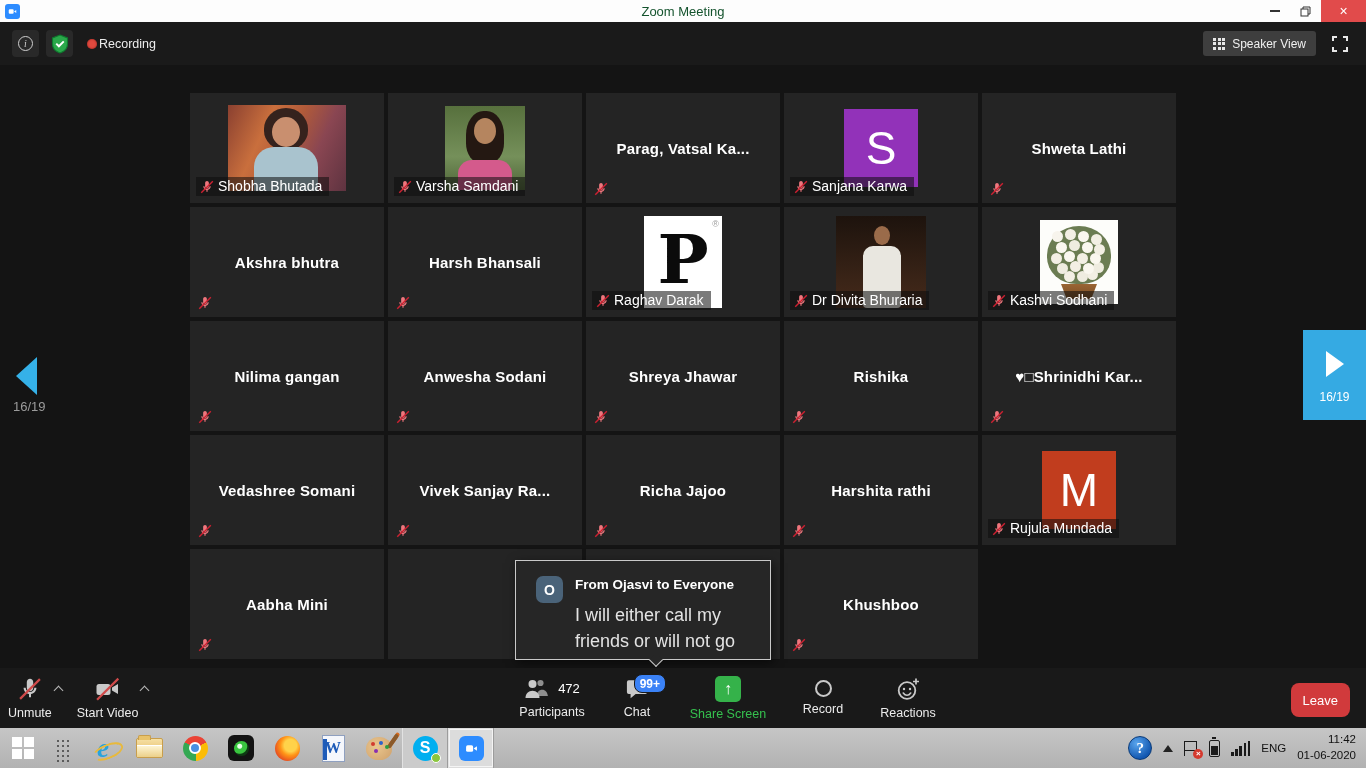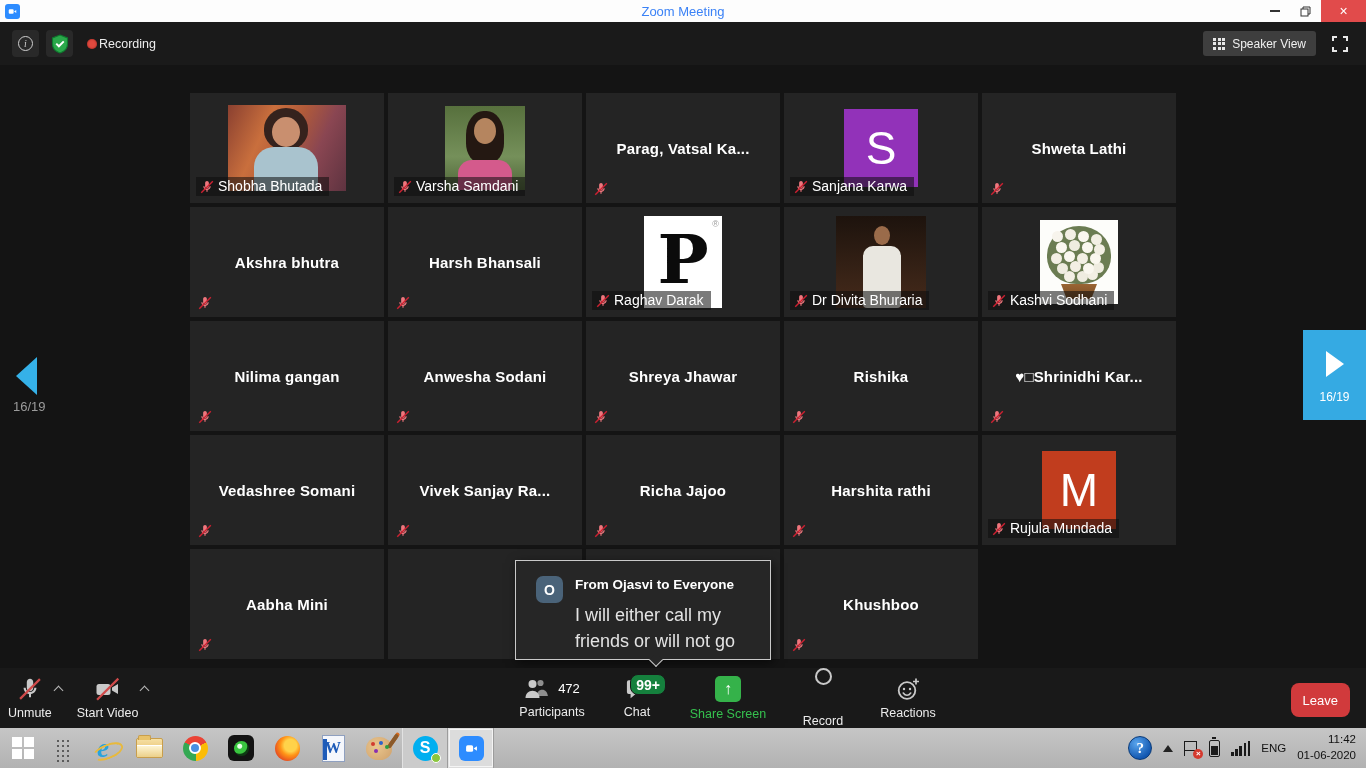--- a/index.html
+++ b/index.html
@@ -5,21 +5,21 @@
   * { margin:0; padding:0; box-sizing:border-box; }
   html,body { width:1366px; height:768px; overflow:hidden; background:#000; }
   #app { position:relative; width:1366px; height:768px; background:#141414;
          font-family:"Liberation Sans", sans-serif; overflow:hidden; }
 
   
   .titlebar { position:absolute; top:0; left:0; width:100%; height:22px; background:#fdfdfd;
               display:flex; align-items:center; z-index:20; }
   .tb-appicon { width:15px; height:15px; margin-left:5px; border-radius:3px; background:#2d8cff;
                 display:flex; align-items:center; justify-content:center; }
-  .tb-title { position:absolute; left:0; right:0; text-align:center; font-size:13px; color:#3b82f6; }
+  .tb-title { position:absolute; left:0; right:0; text-align:center; font-size:13px; color:#14532d; }
   .tb-controls { margin-left:auto; display:flex; height:100%; position:relative; z-index:2; }
   .tb-btn { width:31px; height:100%; display:flex; align-items:center; justify-content:center; cursor:pointer; }
   .min-bar { width:10px; height:1.5px; background:#333; }
   .tb-close { width:45px; background:#e14b4b; color:#fff; font-size:14px; }
 
   
   .mheader { position:absolute; top:22px; left:0; width:100%; height:43px; background:#1a1a1a;
              display:flex; align-items:center; padding:0 12px; z-index:15; }
   .info-btn, .shield-btn { width:27px; height:27px; background:#292929; border-radius:4px;
              display:flex; align-items:center; justify-content:center; cursor:pointer; }
@@ -104,23 +104,23 @@
   .toolbar { position:absolute; left:0; top:668px; width:1366px; height:60px; background:#191919; z-index:10; }
   .ctl { display:flex; flex-direction:column; align-items:center; justify-content:center; gap:5px;
          color:#ececec; font-size:12.5px; cursor:pointer; position:relative; height:60px; }
   .ctl .ic { line-height:0; display:flex; align-items:center; }
   .grp-left { position:absolute; left:8px; top:0; display:flex; }
   .ctl-wrap { display:flex; align-items:flex-start; }
   .chev { margin-top:17px; margin-left:3px; width:8px; height:8px; cursor:pointer; position:relative; }
   .chev::before { content:''; position:absolute; left:0; top:2px; width:6px; height:6px;
                   border-left:1.6px solid #b9b9b9; border-top:1.6px solid #b9b9b9; transform:rotate(45deg); }
   .grp-center { position:absolute; left:506px; top:0; display:flex; gap:10px; }
-  .w-part { width:92px; } .w-chat { width:58px; } .w-share { width:104px; } .w-rec { width:66px;justify-content:space-between; } .w-react { width:84px; }
+  .w-part { width:92px; } .w-chat { width:58px; } .w-share { width:104px; } .w-rec { width:66px; } .w-react { width:84px; }
   .cnt { color:#fff; font-size:13px; margin-left:7px; }
-  .badge { position:absolute; top:6px; right:0px; background:#15803d; color:#fff; font-size:14px; font-weight:bold;
+  .badge { position:absolute; top:6px; right:0px; background:#3b82f6; color:#fff; font-size:12px; font-weight:bold;
            border-radius:8px; padding:1.5px 5px; border:1.5px solid #191919; }
   .share-lbl { color:#35c04e; }
   .share-ic { width:26px; height:26px; background:#35b24a; border-radius:5px; color:#fff; font-size:16px; font-weight:bold;
               display:flex; align-items:center; justify-content:center; }
   .rec-ic { width:17px; height:17px; border:2.5px solid #c9c9c9; border-radius:50%; }
   .leave-btn { position:absolute; right:16px; top:15px; height:29px; padding:17px 12px; background:#d13a3c; color:#fff;
                border-radius:8px; font-size:13px; display:flex; align-items:center; justify-content:center; cursor:pointer; }
 
   
   .taskbar { position:absolute; left:0; top:728px; width:1366px; height:40px;

